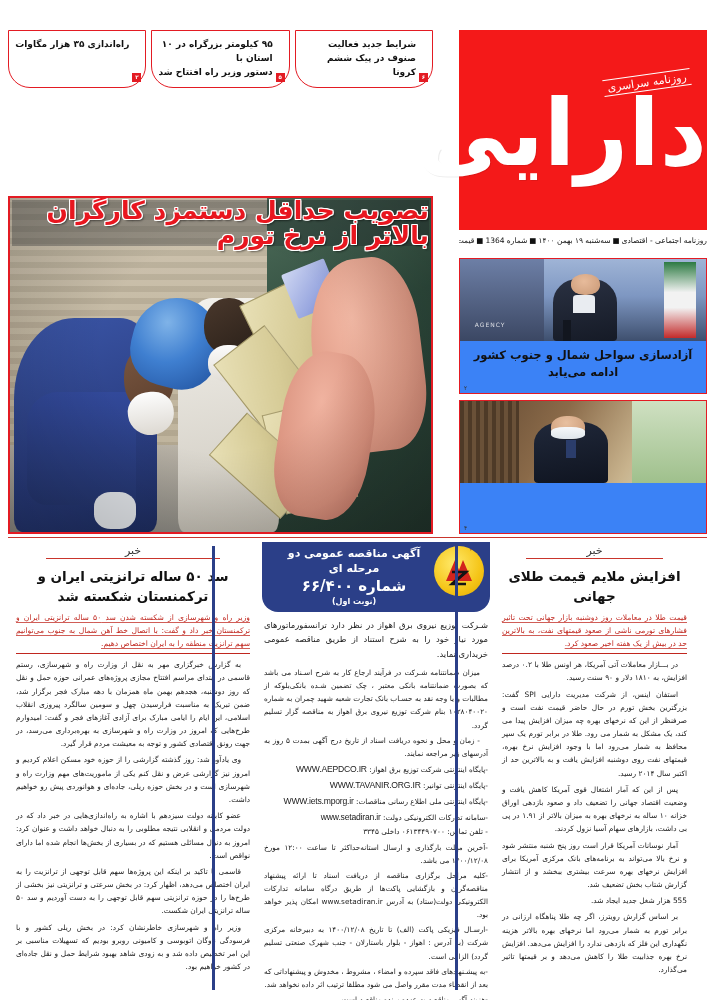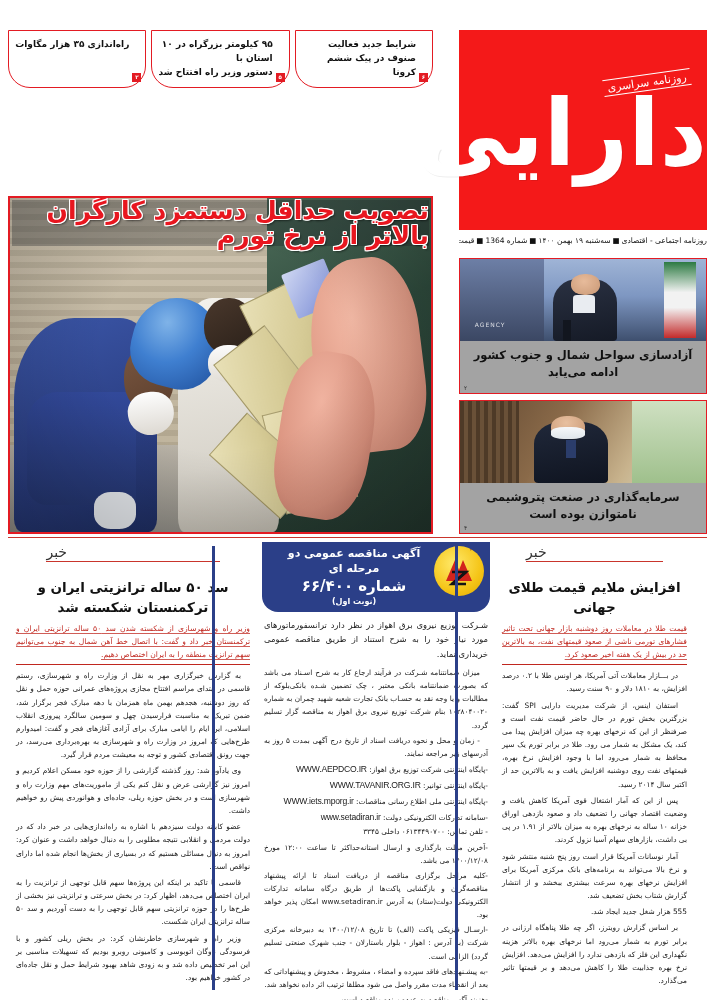--- a/index.html
+++ b/index.html
@@ -276,21 +276,21 @@
        2px 2px 2px rgba(0,0,0,.45);
   }
 
   
   .side-card {
     position: absolute;
     right: 8px;
     width: 248px;
     border: 1.4px solid #e31b23;
     box-sizing: border-box;
-    background: #a3a3a3;
+    background: #3b82f6;
     margin-left: 18px;
   }
   .side-card.one { top: 258px; height: 136px; }
   .side-card.two { top: 400px; height: 134px; }
   .side-photo {
     position: relative;
     width: 100%;
     height: 82px;
     overflow: hidden;
     background: #2c3a55;
@@ -402,26 +402,26 @@
     position: absolute;
     top: 6px;
     bottom: 6px;
     width: 3px;
     background: #2b3f88;
   }
   .vrule.r1 { right: 249px; }
   .vrule.r2 { right: 492px; }
 
   .sec-label {
-    font-size: 14px;
+    font-size: 11px;
     color: #333;
-    text-align: left;
+    text-align: center;
     border-bottom: 1px solid #c9352c;
     padding-bottom: 1px;
-    margin: 0 auto 16px;
+    margin: 0 auto 8px;
     width: 74%;
   }
   .sec-title {
     font-size: 13.5px;
     font-weight: bold;
     color: #111;
     text-align: center;
     line-height: 1.45;
     margin-bottom: 5px;
   }
@@ -614,21 +614,20 @@
   <div class="side-card two">
     <div class="side-photo">
       <div class="sp2-bg"></div>
       <div class="sp2-wood"></div>
       <div class="sp2-panel"></div>
       <div class="sp2-person"></div>
       <div class="sp2-tie"></div>
       <div class="sp2-face"></div>
       <div class="sp2-mask"></div>
     </div>
-    <div class="side-caption">سرمایه‌گذاری در صنعت پتروشیمی نامتوازن بوده است</div>
     <span class="side-num">۴</span>
   </div>
 
   <div class="hrule-red"></div>
 
   <div class="bottom">
 
     <div class="col col-news-right">
       <div class="sec-label">خبر</div>
       <div class="sec-title">سد ۵۰ ساله ترانزیتی ایران و ترکمنستان شکسته شد</div>

